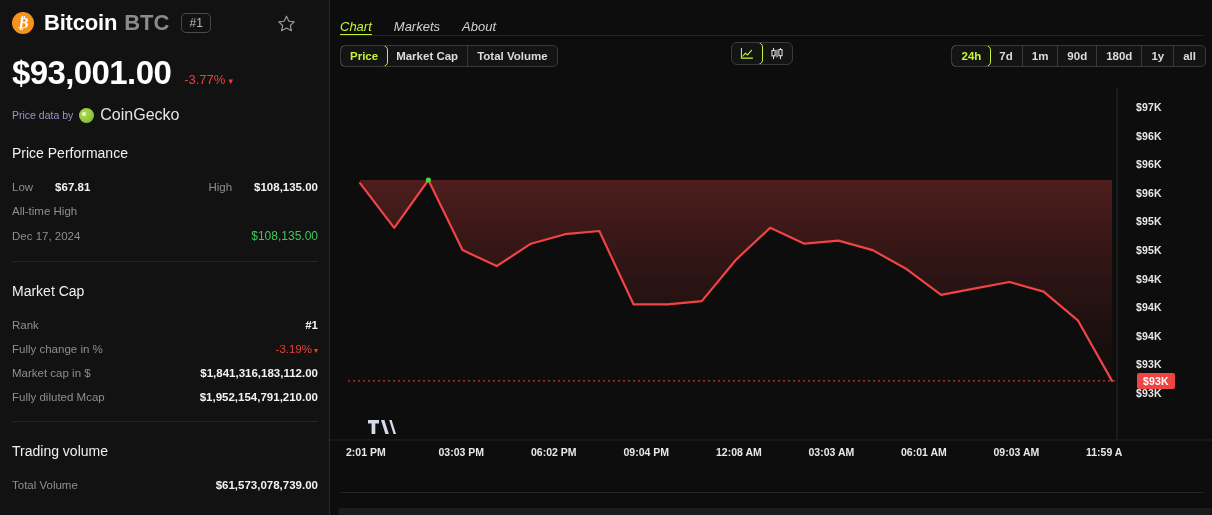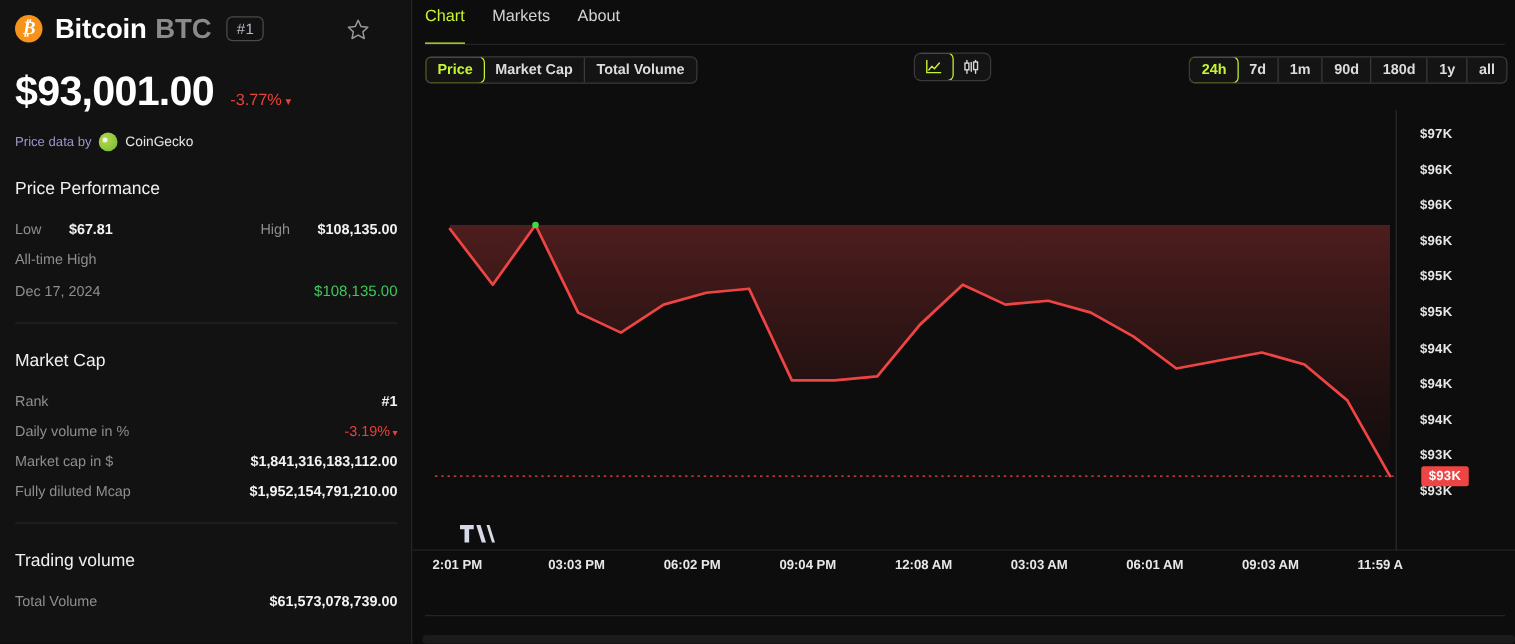--- a/index.html
+++ b/index.html
@@ -49,42 +49,42 @@
   .attrib .by { color:#9d93c9; }
   .gecko-logo {
     width:15px; height:15px; border-radius:50%;
     background: radial-gradient(circle at 35% 35%, #b7d84a 0%, #8cc63f 60%, #6fae2f 100%);
     margin:0 6px; position:relative; flex:0 0 15px;
   }
   .gecko-logo:after{
     content:""; position:absolute; left:3px; top:4px; width:4px; height:4px;
     border-radius:50%; background:#f2f2e8;
   }
-  .attrib .cg { color:#e6e6e6; font-size:11px; }
+  .attrib .cg { color:#e6e6e6; font-size:16px; }
 
   .sec { margin-top:21px; }
   .sec-title { font-size:14px; color:#f0f0f0; font-weight:normal; margin-bottom:14px; }
   .kv { display:flex; justify-content:space-between; align-items:baseline;
         font-size:11.5px; padding:6px 0; }
   .kv .k { color:#8e8e8e; }
   .kv .v { color:#f2f2f2; font-weight:bold; }
   .kv .v.green { color:#3dc85a; font-weight:normal; font-size:12px;}
   .kv .v.red   { color:#e8413a; font-weight:normal; }
   .kv .v.red .caret { font-size:8px; margin-left:2px; }
   .lowhigh { display:flex; justify-content:space-between; font-size:11.5px; padding:6px 0; }
   .lowhigh .grp { display:flex; gap:22px; align-items:baseline; }
   .lowhigh .lab { color:#8e8e8e; }
   .lowhigh .val { color:#f2f2f2; font-weight:bold; }
   .ath-label { font-size:11.5px; color:#8e8e8e; padding:6px 0; }
   .divider { height:1px; background:#252525; margin-top:12px; }
 
   
   .right { position:relative; flex:1 1 auto; height:515px; background:#0d0d0d; }
 
-  .tabs { display:flex; gap:22px; padding:5px 0 0 10px; height:36px; }
+  .tabs { display:flex; gap:22px; padding:19px 0 0 10px; height:36px;font-style:italic; }
   .tab {
     font-size:13px; color:#d2d2d2; padding-bottom:8px; position:relative;
   }
   .tab.active { color:#c6f432; }
   .tab.active:after{
     content:""; position:absolute; left:0; right:0; bottom:0; height:2px; background:#c6f432;
   }
   .tabs-rule { position:absolute; left:10px; right:8px; top:35px; height:1px; background:#232323; }
 
   .ctrls { position:relative; height:44px; }
@@ -178,21 +178,21 @@
       <div class="divider"></div>
     </div>
 
     <div class="sec">
       <div class="sec-title">Market Cap</div>
       <div class="kv">
         <span class="k">Rank</span>
         <span class="v">#1</span>
       </div>
       <div class="kv">
-        <span class="k">Daily volume in %</span>
+        <span class="k">Fully change in %</span>
         <span class="v red"><span>-3.19%</span><span class="caret">▾</span></span>
       </div>
       <div class="kv">
         <span class="k">Market cap in $</span>
         <span class="v">$1,841,316,183,112.00</span>
       </div>
       <div class="kv">
         <span class="k">Fully diluted Mcap</span>
         <span class="v">$1,952,154,791,210.00</span>
       </div>

